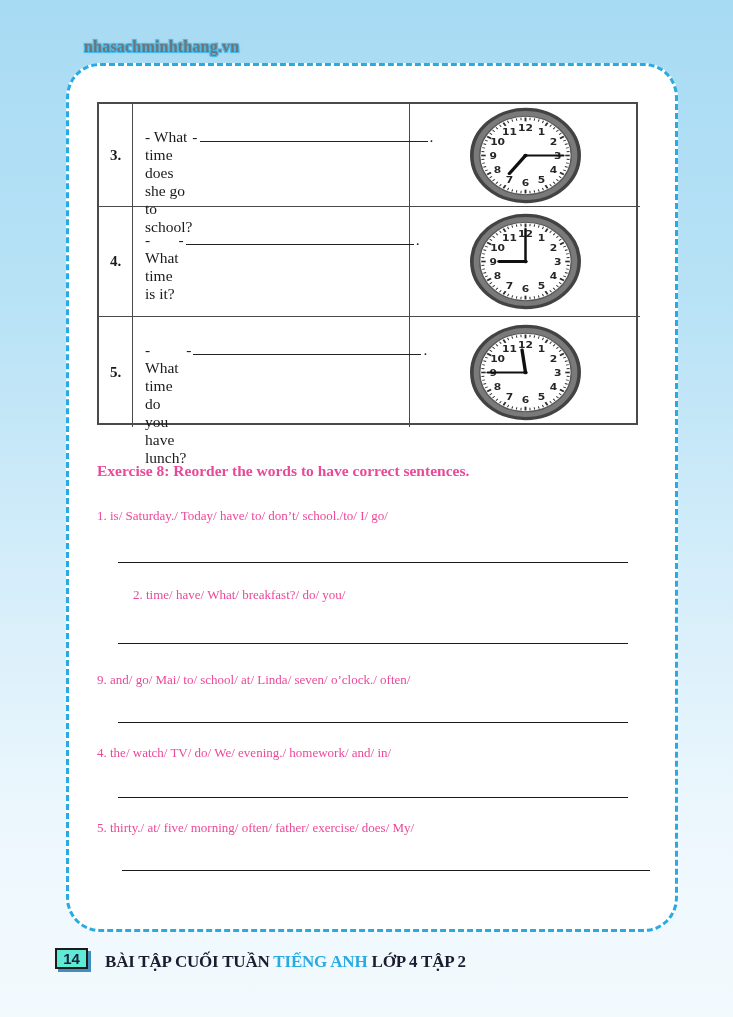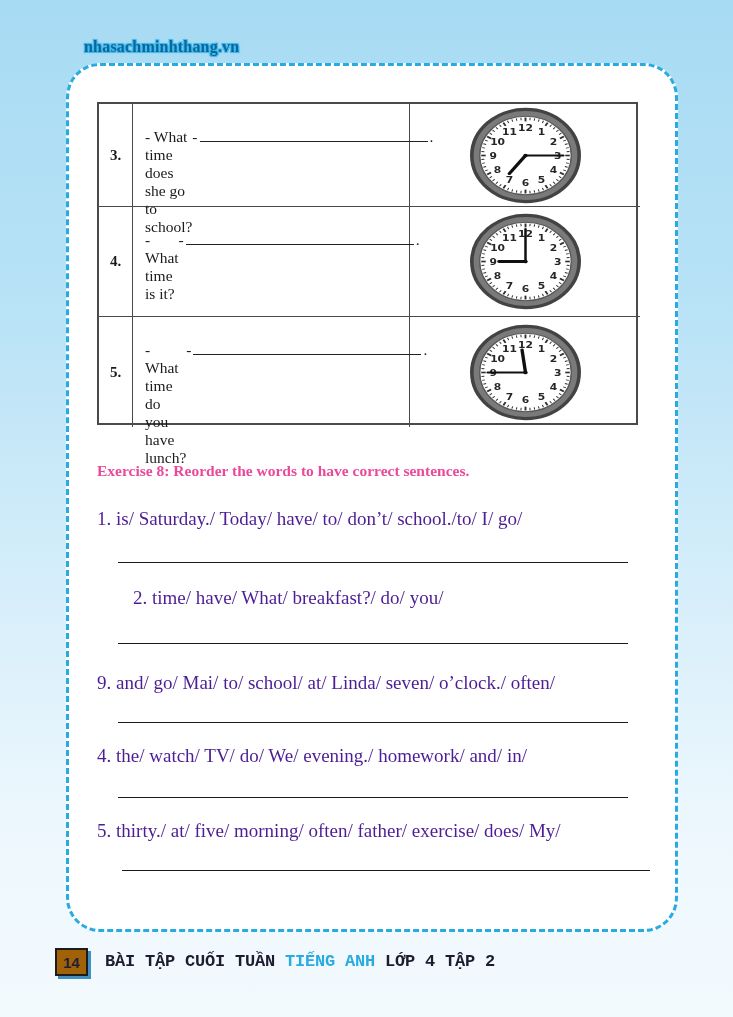--- a/index.html
+++ b/index.html
@@ -4,21 +4,21 @@
 <style>
   html,body{margin:0;padding:0;}
   body{
     width:733px;height:1017px;position:relative;overflow:hidden;
     font-family:"Liberation Serif", serif;
     background:linear-gradient(180deg,#a7dbf3 0%,#b8e2f6 30%,#d6eefa 58%,#ecf7fd 80%,#f3fafe 100%);
   }
   .watermark{
     position:absolute;left:84px;top:38px;
     font-family:"Liberation Serif", serif;
-    font-size:16px;font-weight:bold;color:#0369a1;letter-spacing:.2px;
+    font-size:16px;font-weight:bold;color:#737373;letter-spacing:.2px;
     text-shadow:-1px -1px 0 #49b8e8,1px -1px 0 #49b8e8,-1px 1px 0 #49b8e8,1px 1px 0 #49b8e8,0 0 3px #49b8e8;
   }
   .panel{
     position:absolute;left:66px;top:63px;width:612px;height:869px;
     background:#ffffff;border:3px dashed #29abe2;border-radius:34px;
     box-sizing:border-box;
   }
   
   .qtable{
     position:absolute;left:28px;top:36px;width:541px;height:323px;
@@ -36,40 +36,40 @@
   .q-cell{display:flex;flex-direction:row;justify-content:space-between;
     padding:24px 8px 17px 12px;font-size:15.5px;color:#1a1a1a;}
   .answer-line{white-space:nowrap;font-size:15.5px;color:#1a1a1a;}
   .answer-blank{display:inline-block;width:228px;height:12px;
     border-bottom:1.4px solid #222;margin:0 2px;vertical-align:baseline;}
   .clock-cell{display:flex;align-items:center;justify-content:center;}
   .clock-wrap svg{display:block;}
   
   .ex-heading{position:absolute;left:28px;top:396px;font-size:15.5px;
     font-weight:bold;color:#ec4899;}
-  .ex-item{position:absolute;left:28px;font-size:19px;color:#4c1d95;white-space:nowrap;}
+  .ex-item{position:absolute;left:28px;font-size:13px;color:#ec4899;white-space:nowrap;}
   .ex-item.i0{top:442px;} .ex-item.i1{top:521px;margin-left:36px;} .ex-item.i2{top:606px;}
   .ex-item.i3{top:679px;} .ex-item.i4{top:754px;}
   .blank-line{position:absolute;height:0;border-top:1.5px solid #1a1a1a;}
   .blank-line.b0{left:49px;top:496px;width:510px;}
   .blank-line.b1{left:49px;top:577px;width:510px;}
   .blank-line.b2{left:49px;top:656px;width:510px;}
   .blank-line.b3{left:49px;top:731px;width:510px;}
   .blank-line.b4{left:53px;top:804px;width:528px;}
   
   .page-box{
-    position:absolute;left:55px;top:948px;width:33px;height:28px;
-    background:#a16207;border:2px solid #1c1c1c;box-sizing:border-box;
+    position:absolute;left:55px;top:948px;width:33px;height:21px;
+    background:#5eead4;border:2px solid #1c1c1c;box-sizing:border-box;
     display:flex;align-items:center;justify-content:center;
     font-family:"Liberation Sans", sans-serif;font-weight:bold;font-size:15px;color:#1e1e3c;
     box-shadow:3px 3px 0 #3f8fc0;
   }
   .footer-title{
     position:absolute;left:105px;top:952px;
-    font-family:Liberation Mono, monospace;font-weight:bold;font-size:17px;
+    font-family:Liberation Serif, serif;font-weight:bold;font-size:17px;
     color:#1c1c30;letter-spacing:-0.2px;white-space:nowrap;
   }
   .footer-title .hl{color:#29abe2;}
 </style>
 </head>
 <body>
 
 <div class="watermark">nhasachminhthang.vn</div>
 
 <div class="panel">

